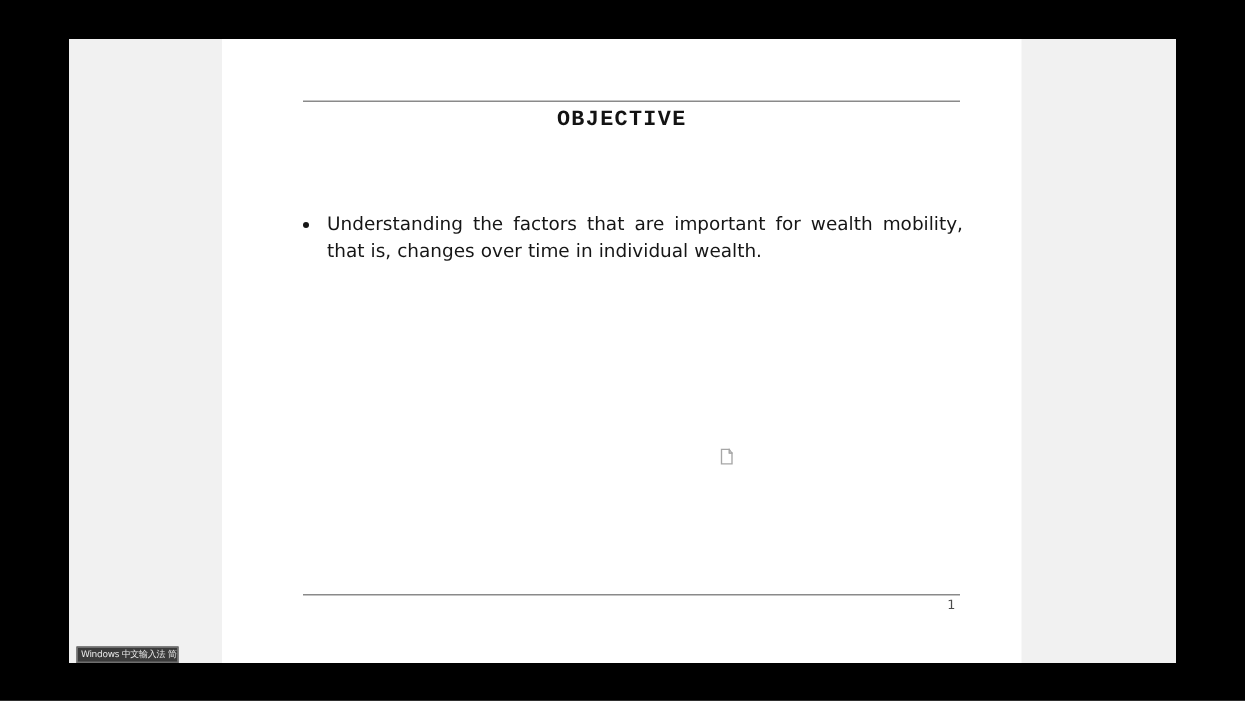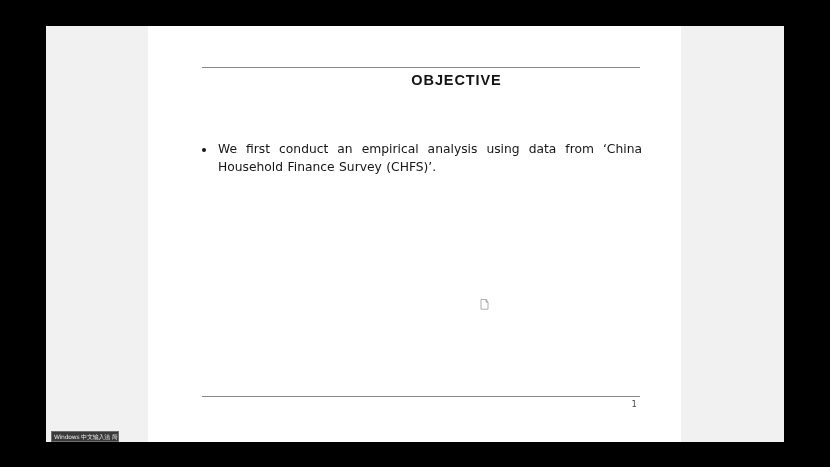--- a/index.html
+++ b/index.html
@@ -52,26 +52,25 @@
   }
   #rule-top    { top: 41px; }
   #rule-bottom { top: 370px; }
 
   #slide-title {
     position: absolute;
     left: 0;
     top: 46px;
     width: 533px;
     text-align: center;
-    font-family: Liberation Sans, sans-serif;
+    font-family: Liberation Mono, monospace;
     font-weight: bold;
     font-size: 14.5px;
     letter-spacing: 0.9px;
     color: #131313;
-    margin-left: 42px;
   }
 
   #bullets {
     position: absolute;
     left: 54px;
     top: 115px;
     width: 440px;
   }
 
   .bullet {
@@ -153,25 +152,25 @@
   <div id="viewer">
 
     <div id="page">
 
       <div class="rule" id="rule-top"></div>
 
       <div id="slide-title">OBJECTIVE</div>
 
       <div id="bullets">
 
+        <div class="bullet" id="bullet-1">
+          <span class="dot"></span>
+          <span class="txt">Understanding the factors that are important for wealth mobility, that is, changes over time in individual wealth.</span>
+        </div>
 
-        <div class="bullet" id="bullet-2">
-          <span class="dot"></span>
-          <span class="txt">We first conduct an empirical analysis using data from ‘China Household Finance Survey (CHFS)’.</span>
-        </div>
 
 
       </div>
 
       <div class="rule" id="rule-bottom"></div>
 
       <div id="page-number">1</div>
 
       <div id="cursor">
         <svg width="9" height="11" viewBox="0 0 9 11" xmlns="http://www.w3.org/2000/svg">

